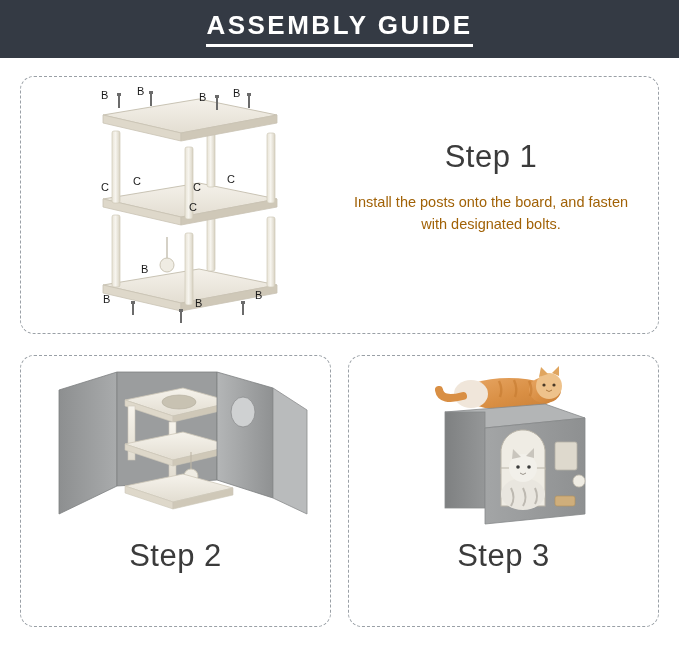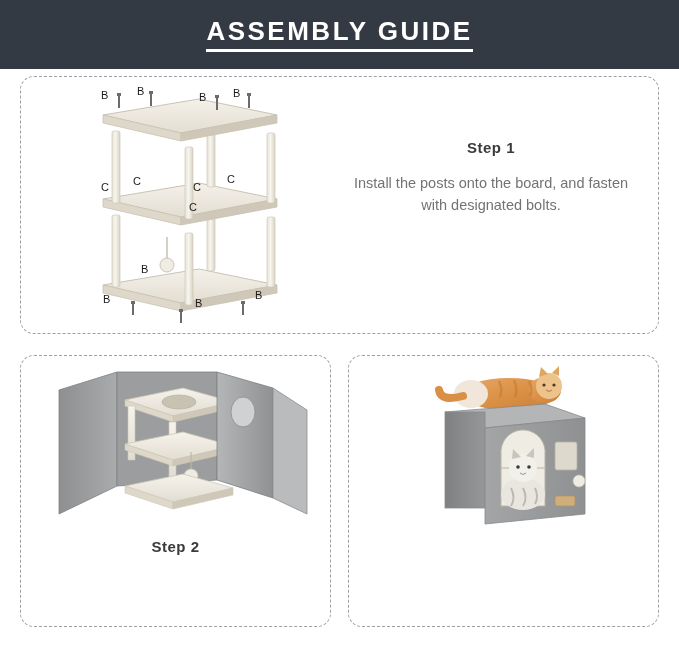--- a/index.html
+++ b/index.html
@@ -15,21 +15,21 @@
     width: 679px;
     height: 646px;
     background: #ffffff;
   }
 
   
   .header {
     position: absolute;
     left: 0; top: 0;
     width: 679px;
-    height: 69px;
+    height: 58px;
     background: #343a44;
     display: flex;
     align-items: center;
     justify-content: center;
   }
   .header-title {
     color: #ffffff;
     font-size: 26px;
     font-weight: bold;
     letter-spacing: 2.5px;
@@ -64,29 +64,29 @@
     left: 60px; top: 10px;
     width: 250px; height: 240px;
   }
   .step1-text {
     position: absolute;
     left: 320px; top: 62px;
     width: 300px;
     text-align: center;
   }
   .step-heading {
-    font-size: 15px;
+    font-size: 31px;
     color: #3b3b3b;
-    font-weight: bold;
+    font-weight: normal;
     margin: 0 0 16px 0;
     letter-spacing: 0.5px;
   }
   .step-body {
     font-size: 14.5px;
-    color: #737373;
+    color: #a16207;
     line-height: 1.55;
     margin: 0;
   }
 
   
   .art-box {
     position: absolute;
     left: 0; top: 8px;
     width: 100%;
     height: 172px;
@@ -351,16 +351,17 @@
           <g>
             <line x1="230" y1="96" x2="230" y2="112" stroke="#8e9091" stroke-width="1"></line>
             <circle cx="230" cy="117" r="6" fill="#efece3" stroke="#c8c2b4" stroke-width="0.8"></circle>
           </g>
 
           <rect x="206" y="132" width="20" height="10" rx="2" fill="#cfae7b" stroke="#b2945f" stroke-width="0.7"></rect>
         </g>
       </svg>
     </div>
     <div class="caption-box">
+      <h2 class="step-heading">Step 3</h2>
     </div>
   </div>
 
 </div>
 
 </body></html>

